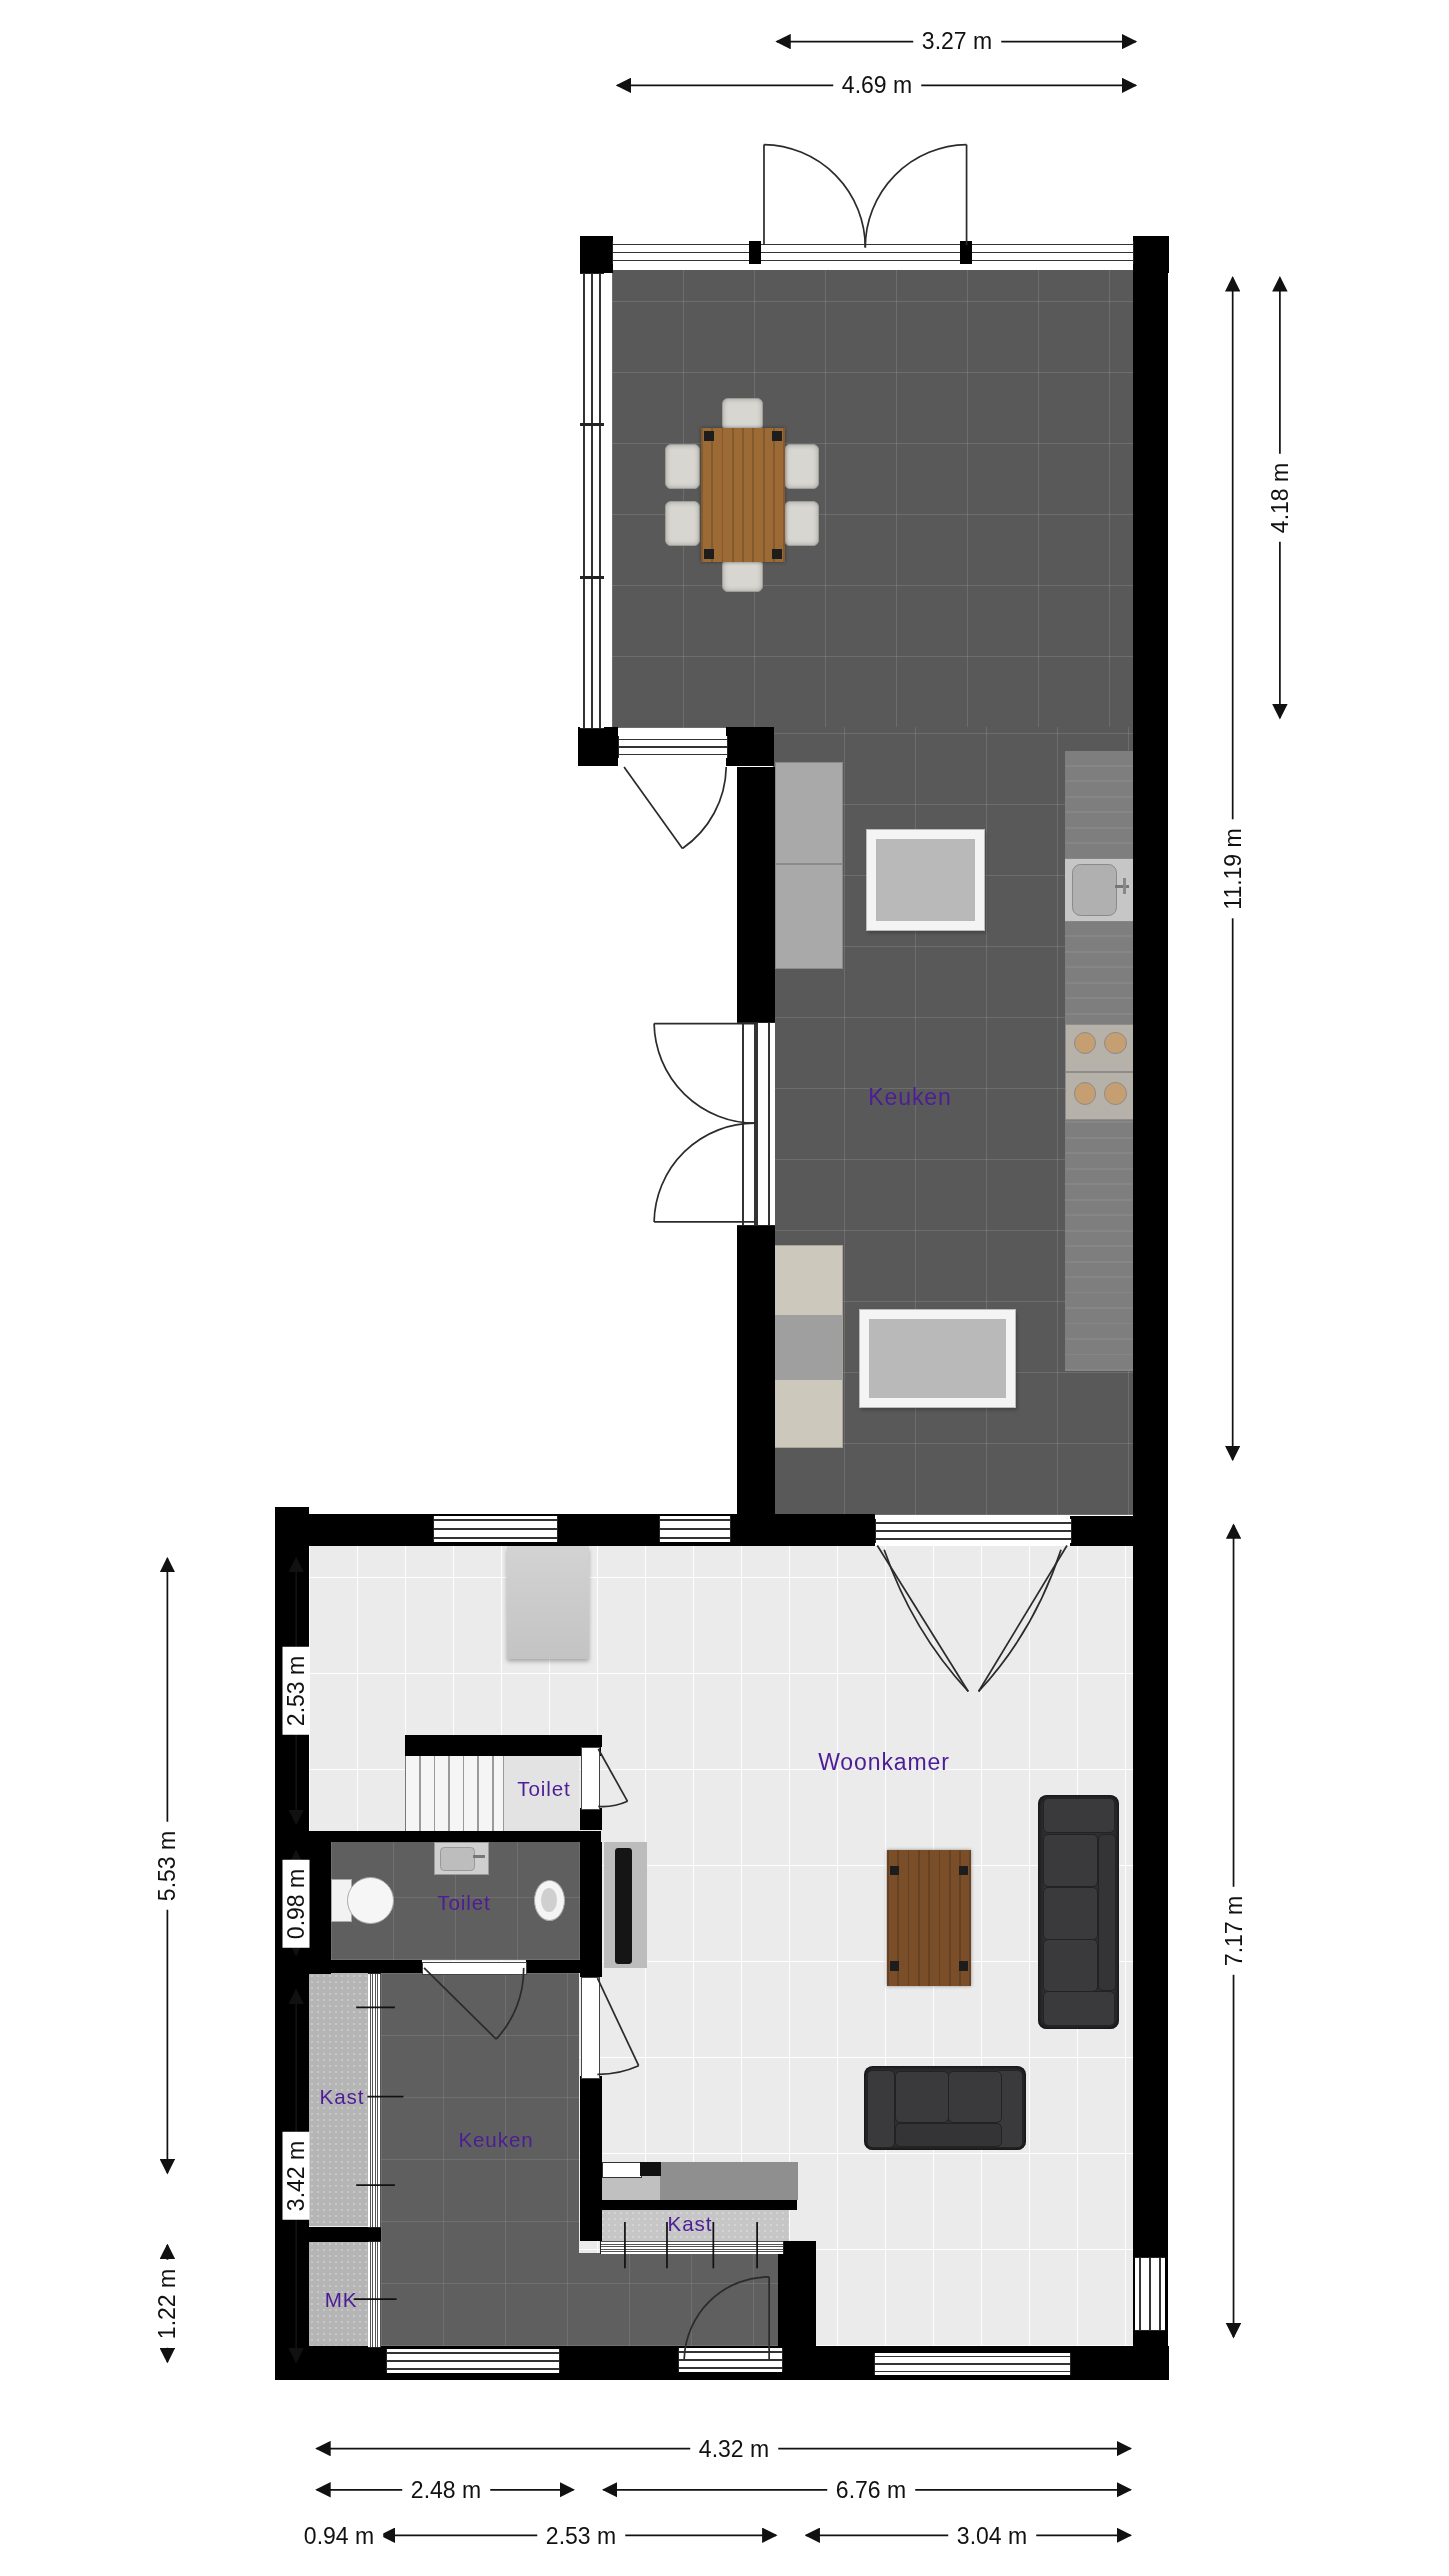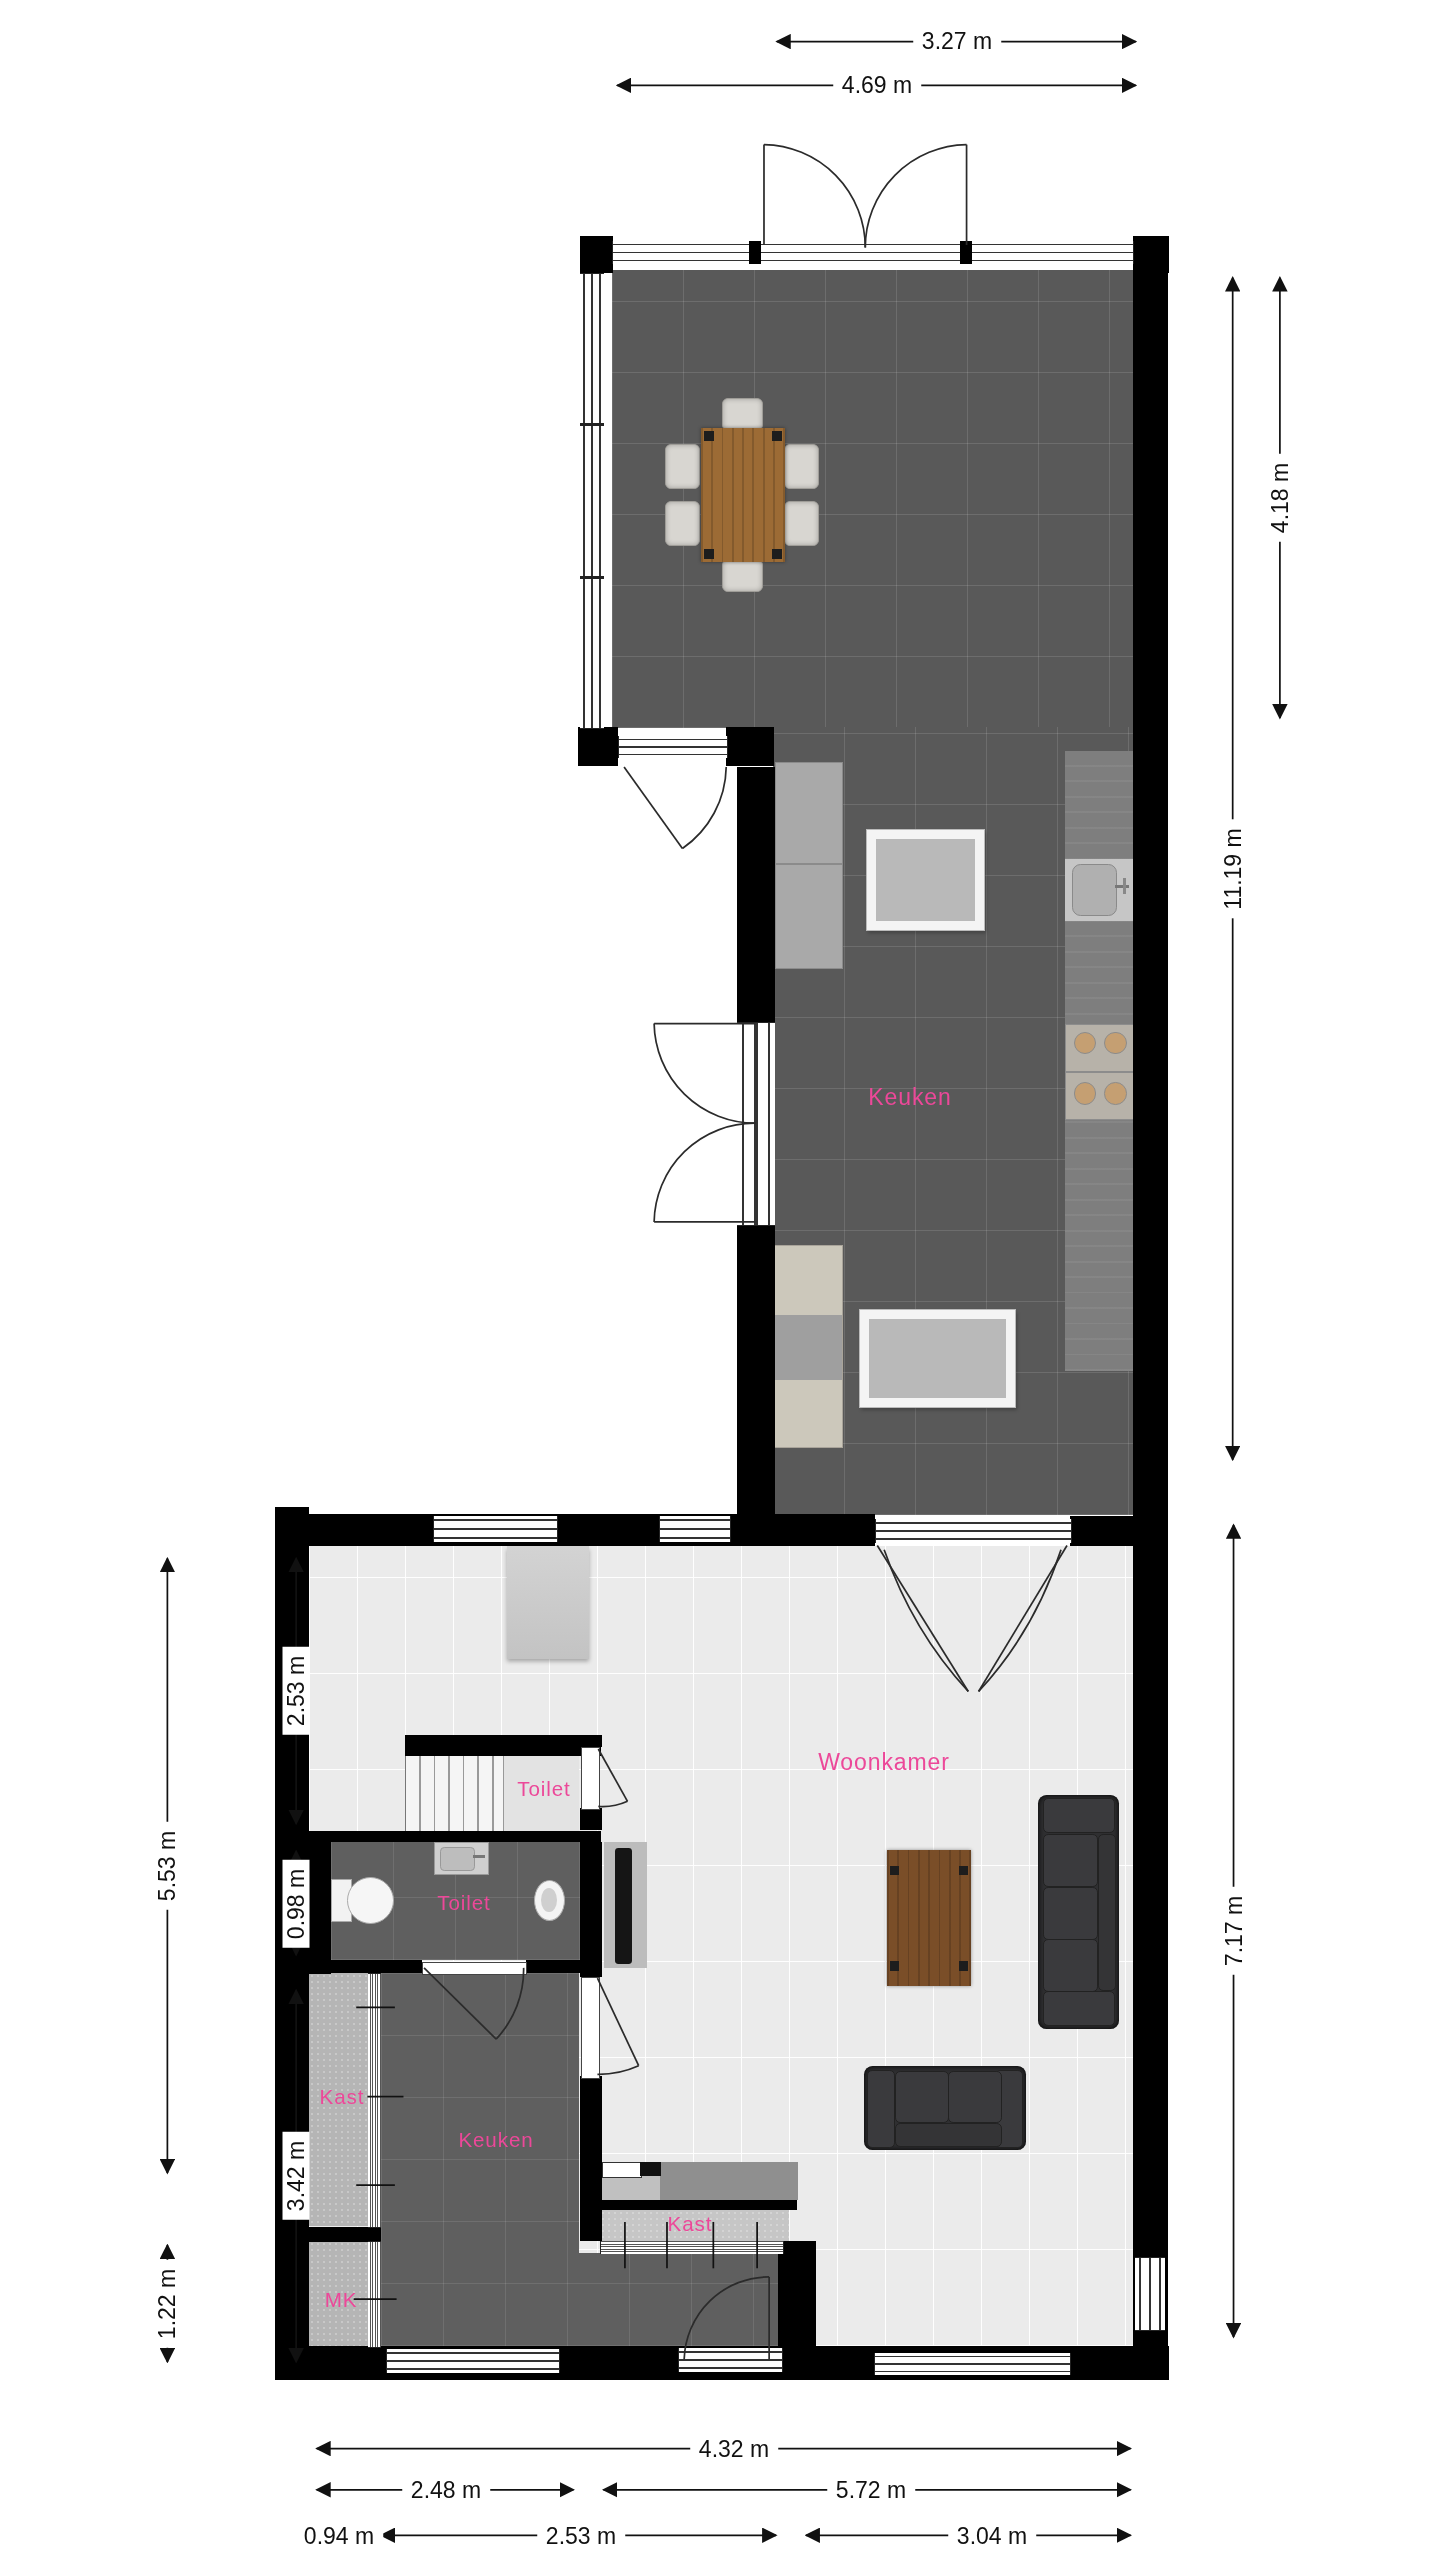--- a/index.html
+++ b/index.html
@@ -26,21 +26,21 @@
   .frame{background:#fff;border:0.9px solid #444;}
   
   .chair{background:#d8d6d1;border:0.9px solid #9f9d98;border-radius:6px;box-shadow:inset 0 0 5.2px rgba(0,0,0,.25);}
   .wood{background-color:#9c6b35;background-image:repeating-linear-gradient(90deg,rgba(0,0,0,.16) 0 1.7px,transparent 1.7px 10.3px);box-shadow:0 0 3.4px rgba(0,0,0,.4);}
   .foot{position:absolute;width:9.4px;height:9.4px;background:#1d1d1d;}
   .island{background:#f4f4f4;border:0.9px solid #bbb;box-shadow:1.7px 2.6px 3.4px rgba(0,0,0,.25);}
   .island-top{position:absolute;left:9.4px;top:9.4px;right:9.4px;bottom:9.4px;background:#b9b9b9;}
   .counter{background:#a9a9a9;border:0.9px solid #8b8b8b;}
   .sofa{background:#2f2f31;border-radius:8.6px;box-shadow:inset 0 0 6.9px #000;}
   .cushion{position:absolute;background:#3a3a3d;border:0.9px solid #222;border-radius:5.2px;}
-  .room{position:absolute;transform:translate(-50%,-50%);font-size:23px;letter-spacing:0.9px;color:#ec4899;white-space:nowrap;z-index:40;}
+  .room{position:absolute;transform:translate(-50%,-50%);font-size:23px;letter-spacing:0.9px;color:#4c1d95;white-space:nowrap;z-index:40;}
   .room.sm{font-size:20.6px;}
   .dim{position:absolute;transform:translate(-50%,-50%);font-size:23px;color:#111;background:#fff;padding:0 8.6px;white-space:nowrap;z-index:40;}
   .dim.v{transform:translate(-50%,-50%) rotate(-90deg);}
   svg.overlay{position:absolute;left:0;top:0;z-index:30;pointer-events:none;}
   .z1{z-index:1}.z2{z-index:5}.z3{z-index:10}.z4{z-index:20}
 </style>
 </head>
 <body>
 
 <div id="plan">
@@ -257,19 +257,19 @@
   <div class="dim v" style="left:1280px;top:498px;">4.18 m</div>
   <div class="dim v" style="left:1233px;top:869px;">11.19 m</div>
   <div class="dim v" style="left:1234px;top:1931px;">7.17 m</div>
   <div class="dim v" style="left:296px;top:1691px;">2.53 m</div>
   <div class="dim v" style="left:296px;top:1904px;">0.98 m</div>
   <div class="dim v" style="left:296px;top:2176px;">3.42 m</div>
   <div class="dim v" style="left:167px;top:1866px;">5.53 m</div>
   <div class="dim v" style="left:167px;top:2304px;">1.22 m</div>
   <div class="dim" style="left:734px;top:2449px;">4.32 m</div>
   <div class="dim" style="left:446px;top:2490px;">2.48 m</div>
-  <div class="dim" style="left:871px;top:2490px;">5.72 m</div>
+  <div class="dim" style="left:871px;top:2490px;">6.76 m</div>
   <div class="dim" style="left:339px;top:2536px;">0.94 m</div>
   <div class="dim" style="left:581px;top:2536px;">2.53 m</div>
   <div class="dim" style="left:992px;top:2536px;">3.04 m</div>
 
 </div>
 
 
 </body></html>

